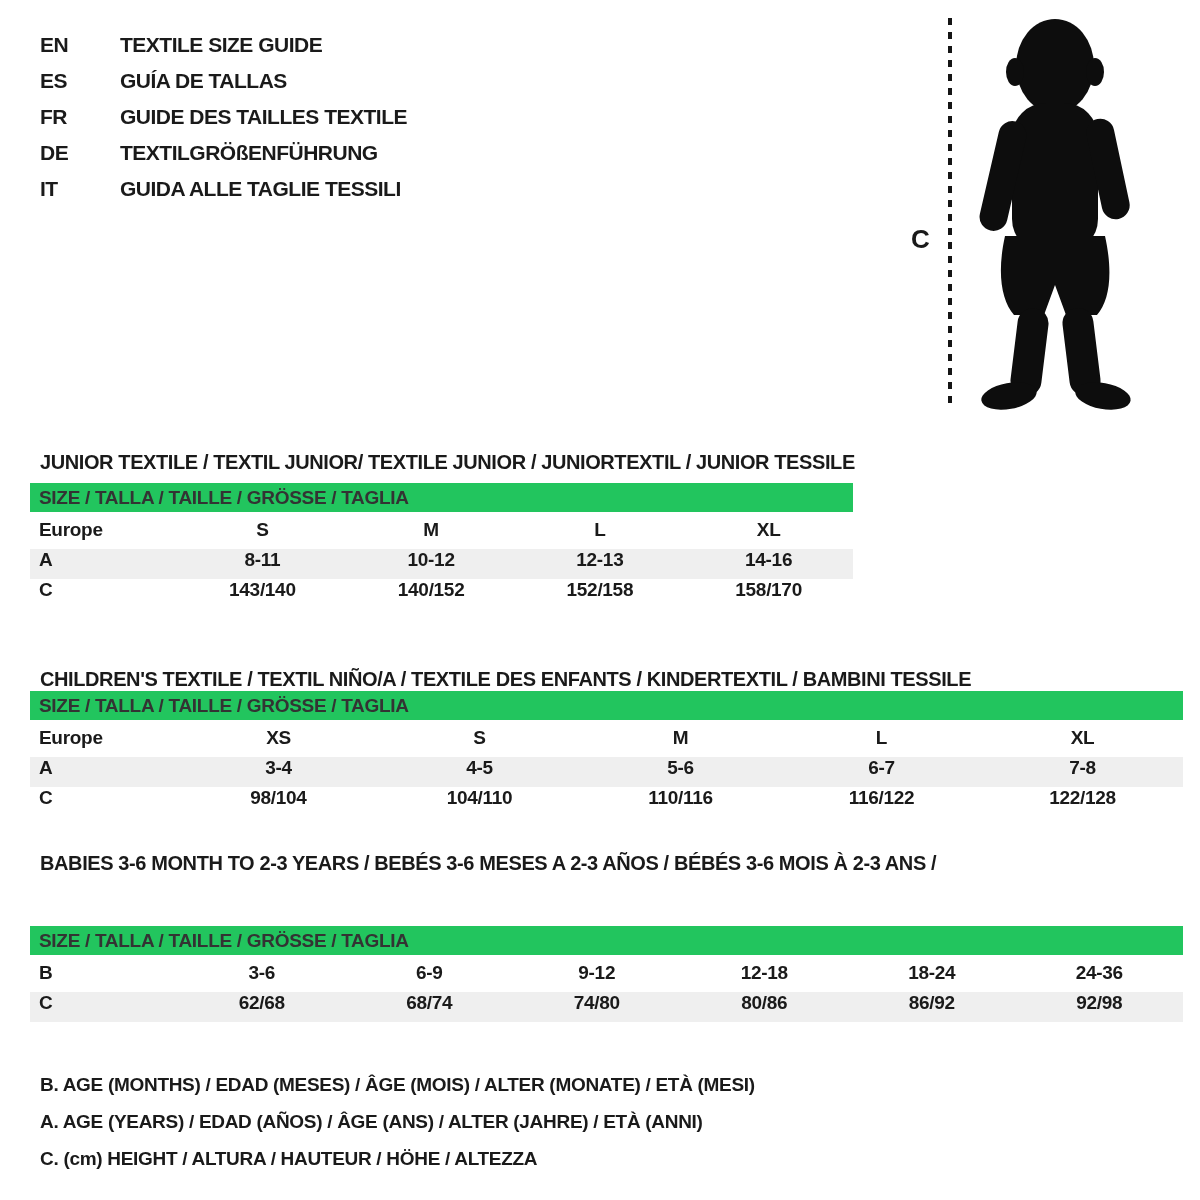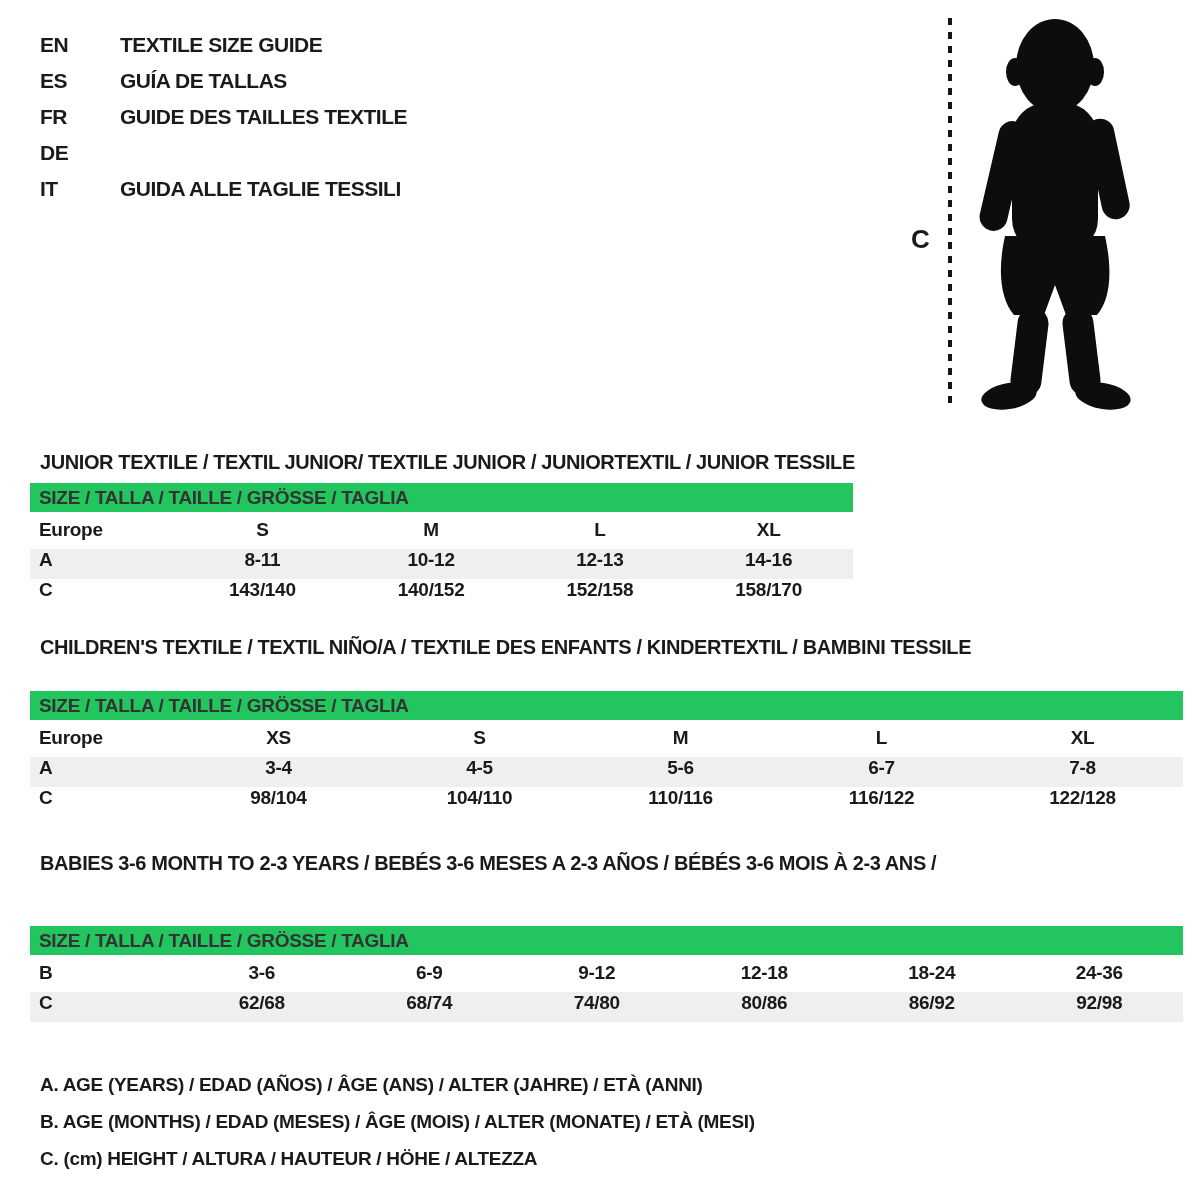--- a/index.html
+++ b/index.html
@@ -42,21 +42,21 @@
     padding-left: 9px; box-sizing: border-box;
   }
   .t-rows { margin-top: 7px; }
   .t-row { display: flex; height: 30px; font-size: 19px; font-weight: 600; letter-spacing: -0.3px; }
   .t-row.alt { background: #efefef; }
   .cell-label { width: 148px; padding-left: 9px; box-sizing: border-box; }
   .cell { flex: 1 1 0; text-align: center; }
 
   #junior-title   { top: 451px; }
   #junior-table   { top: 483px; width: 823px; }
-  #children-title { top: 636px; }
+  #children-title { top: 668px; }
   #children-table { top: 691px; width: 1153px; }
   #babies-title   { top: 845px; }
   #babies-table   { top: 926px; width: 1153px; }
 
   
   .footnotes { position: absolute; left: 40px; top: 1066px; }
   .footnote { display: block; line-height: 37px; font-size: 19px; font-weight: 700; letter-spacing: -0.3px; white-space: nowrap; }
 </style>
 </head>
 <body>
@@ -71,20 +71,21 @@
     <div class="lang-row">
       <span class="lang-code">ES</span>
       <span class="lang-title">GUÍA DE TALLAS</span>
     </div>
     <div class="lang-row">
       <span class="lang-code">FR</span>
       <span class="lang-title">GUIDE DES TAILLES TEXTILE</span>
     </div>
     <div class="lang-row">
       <span class="lang-code">DE</span>
+      <span class="lang-title">TEXTILGRÖßENFÜHRUNG</span>
     </div>
     <div class="lang-row">
       <span class="lang-code">IT</span>
       <span class="lang-title">GUIDA ALLE TAGLIE TESSILI</span>
     </div>
   </div>
 
   <div class="figure">
     <svg width="250" height="412" viewBox="0 0 250 412">
       <text class="measure-label" x="6" y="240">C</text>
@@ -185,18 +186,18 @@
         <span class="cell">68/74</span>
         <span class="cell">74/80</span>
         <span class="cell">80/86</span>
         <span class="cell">86/92</span>
         <span class="cell">92/98</span>
       </div>
     </div>
   </div>
 
   <div class="footnotes">
+    <span class="footnote">B. AGE (MONTHS) / EDAD (MESES) / ÂGE (MOIS) / ALTER (MONATE) / ETÀ (MESI)</span>
     <span class="footnote">A. AGE (YEARS) / EDAD (AÑOS) / ÂGE (ANS) / ALTER (JAHRE) / ETÀ (ANNI)</span>
-    <span class="footnote">B. AGE (MONTHS) / EDAD (MESES) / ÂGE (MOIS) / ALTER (MONATE) / ETÀ (MESI)</span>
     <span class="footnote">C. (cm) HEIGHT / ALTURA / HAUTEUR / HÖHE / ALTEZZA</span>
   </div>
 
 </div>
 
 </body></html>

